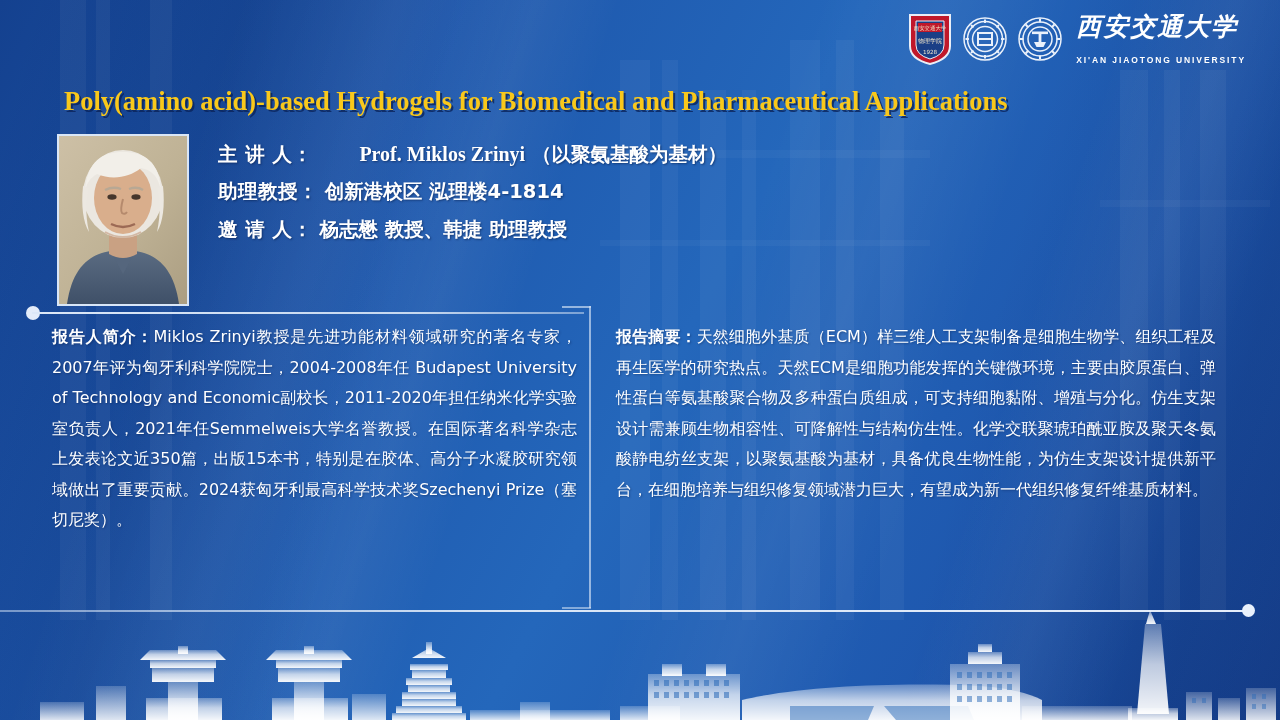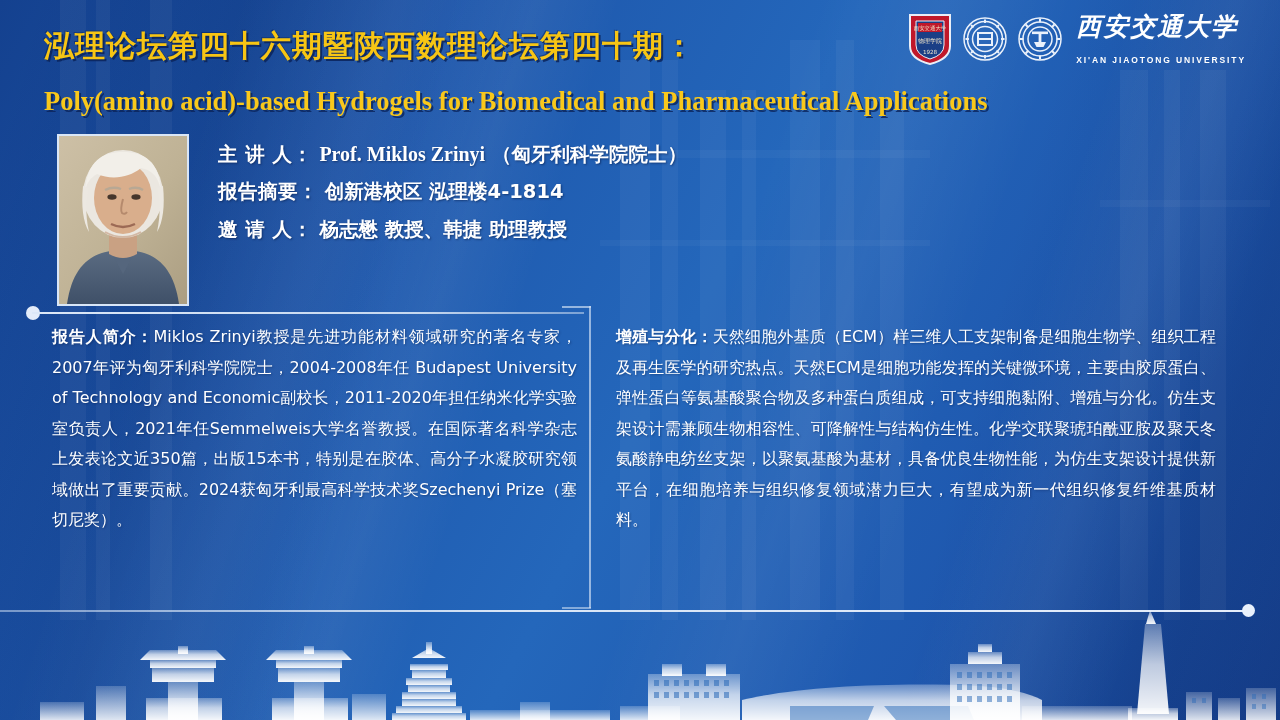--- a/index.html
+++ b/index.html
@@ -30,21 +30,21 @@
   
   .title-cn{
     position:absolute;left:44px;top:26px;
     font-size:30px;font-weight:bold;letter-spacing:1px;
     color:#f7c514;
     text-shadow:2px 2px 0 rgba(10,35,90,.85),-1px -1px 0 rgba(10,35,90,.5);
     white-space:nowrap;
     font-family:"DejaVu Sans","Liberation Sans",sans-serif;
   }
   .title-en{
-    position:absolute;left:44px;top:86px;width:1180px;
+    position:absolute;left:64px;top:86px;width:1180px;
     font-size:26.5px;font-weight:bold;
     color:#f9c81b;
     text-shadow:2px 2px 0 rgba(10,35,90,.8);
     white-space:nowrap;
     font-family:"Liberation Serif","DejaVu Serif",serif;
   }
   
   .logos{position:absolute;right:34px;top:12px;display:flex;align-items:center;gap:9px;}
   .shield{width:46px;height:54px;position:relative;}
   .mark{width:46px;height:46px;}
@@ -65,21 +65,21 @@
     overflow:hidden;
   }
   .info{position:absolute;left:218px;top:143px;}
   .info-line{
     color:#ffffff;font-size:19.5px;font-weight:bold;
     margin-bottom:15px;white-space:nowrap;line-height:1.15;
     text-shadow:1px 1px 2px rgba(6,26,70,.55);
     font-family:"DejaVu Sans","Liberation Sans",sans-serif;
   }
   .info-line .lbl{letter-spacing:.5px;}
-  .info-line .serif{font-family:"Liberation Serif","DejaVu Serif",serif;font-size:20px;}
+  .info-line .serif{font-family:"Liberation Serif","DejaVu Serif",serif;font-size:20px;margin-left:40px;}
   
   .hr-top{
     position:absolute;left:32px;top:312px;width:552px;height:2px;
     background:linear-gradient(90deg,#dce8f8 0%,#c6d8ef 70%,rgba(198,216,239,.55) 100%);
   }
   .hr-top-dot{
     position:absolute;left:26px;top:306px;width:14px;height:14px;border-radius:50%;
     background:#e3ecfa;
   }
   .hr-bottom{
@@ -140,21 +140,20 @@
     <div class="gcol" style="left:836px;width:18px;top:40px;height:580px;"></div>
     <div class="gcol" style="left:880px;width:24px;top:100px;height:520px;"></div>
     <div class="gcol" style="left:1120px;width:28px;top:70px;height:550px;"></div>
     <div class="gcol" style="left:1164px;width:16px;top:70px;height:550px;"></div>
     <div class="gcol" style="left:1200px;width:26px;top:70px;height:550px;"></div>
     <div class="gband" style="left:600px;top:150px;width:330px;height:8px;"></div>
     <div class="gband" style="left:600px;top:240px;width:330px;height:6px;"></div>
     <div class="gband" style="left:1100px;top:200px;width:170px;height:7px;"></div>
   </div>
 
-  <div class="title-cn">泓理论坛第四十六期暨陕西数理论坛第四十期：</div>
   <div class="title-en">Poly(amino acid)-based Hydrogels for Biomedical and Pharmaceutical Applications</div>
 
   <div class="logos">
 
     <div class="shield">
       <svg viewBox="0 0 46 54" width="46" height="54">
         <path d="M3 3 H43 V34 Q43 47 23 52 Q3 47 3 34 Z" fill="#c0182a" stroke="#e9eef7" stroke-width="2"></path>
         <path d="M9 9 H37 V33 Q37 43 23 47 Q9 43 9 33 Z" fill="#1a3f86" stroke="#e9eef7" stroke-width="1"></path>
         <rect x="11" y="11" width="24" height="9" fill="#c0182a"></rect>
         <text x="23" y="18.4" font-size="5.4" fill="#f3e6c8" text-anchor="middle" font-family="DejaVu Sans, sans-serif">西安交通大学</text>
@@ -257,24 +256,24 @@
       <path d="M52 88 q12 6 24 0" stroke="#9c6a55" stroke-width="2.4" fill="none"></path>
 
       <path d="M46 96 q18 10 36 0" stroke="#c39a7b" stroke-width="2" fill="none" opacity=".6"></path>
     </svg>
   </div>
 
   <div class="info">
     <div class="info-line">
       <span class="lbl">主 讲 人：</span>
       <span class="serif">Prof. Miklos Zrinyi</span>
-      <span>（匈牙利科学院院士）</span>
+      <span>（以聚氨基酸为基材）</span>
     </div>
     <div class="info-line">
-      <span class="lbl">报告摘要：</span>
+      <span class="lbl">助理教授：</span>
       <span>创新港校区 泓理楼4-1814</span>
     </div>
     <div class="info-line">
       <span class="lbl">邀 请 人：</span>
       <span>杨志懋 教授、韩捷 助理教授</span>
     </div>
   </div>
 
   <div class="hr-top-dot"></div>
   <div class="hr-top"></div>
@@ -282,21 +281,21 @@
   <div class="vbracket"></div>
   <div class="vbracket-bottom"></div>
   <div class="hr-bottom"></div>
   <div class="hr-bottom-dot"></div>
 
   <div class="col col-left">
     <span class="hd">报告人简介：</span><span>Miklos Zrinyi教授是先进功能材料领域研究的著名专家，2007年评为匈牙利科学院院士，2004-2008年任 Budapest University of Technology and Economic副校长，2011-2020年担任纳米化学实验室负责人，2021年任Semmelweis大学名誉教授。在国际著名科学杂志上发表论文近350篇，出版15本书，特别是在胶体、高分子水凝胶研究领域做出了重要贡献。2024获匈牙利最高科学技术奖Szechenyi Prize（塞切尼奖）。</span>
   </div>
 
   <div class="col col-right">
-    <span class="hd">增殖与分化：</span><span>天然细胞外基质（ECM）样三维人工支架制备是细胞生物学、组织工程及再生医学的研究热点。天然ECM是细胞功能发挥的关键微环境，主要由胶原蛋白、弹性蛋白等氨基酸聚合物及多种蛋白质组成，可支持细胞黏附、增殖与分化。仿生支架设计需兼顾生物相容性、可降解性与结构仿生性。化学交联聚琥珀酰亚胺及聚天冬氨酸静电纺丝支架，以聚氨基酸为基材，具备优良生物性能，为仿生支架设计提供新平台，在细胞培养与组织修复领域潜力巨大，有望成为新一代组织修复纤维基质材料。</span>
+    <span class="hd">报告摘要：</span><span>天然细胞外基质（ECM）样三维人工支架制备是细胞生物学、组织工程及再生医学的研究热点。天然ECM是细胞功能发挥的关键微环境，主要由胶原蛋白、弹性蛋白等氨基酸聚合物及多种蛋白质组成，可支持细胞黏附、增殖与分化。仿生支架设计需兼顾生物相容性、可降解性与结构仿生性。化学交联聚琥珀酰亚胺及聚天冬氨酸静电纺丝支架，以聚氨基酸为基材，具备优良生物性能，为仿生支架设计提供新平台，在细胞培养与组织修复领域潜力巨大，有望成为新一代组织修复纤维基质材料。</span>
   </div>
 
   <div class="skyline">
     <svg viewBox="0 0 1280 118" width="1280" height="118" preserveAspectRatio="none">
       <defs>
         <linearGradient id="sky" x1="0" y1="0" x2="0" y2="1">
           <stop offset="0%" stop-color="#ffffff" stop-opacity=".30"></stop>
           <stop offset="45%" stop-color="#ffffff" stop-opacity=".72"></stop>
           <stop offset="100%" stop-color="#ffffff" stop-opacity=".95"></stop>
         </linearGradient>

